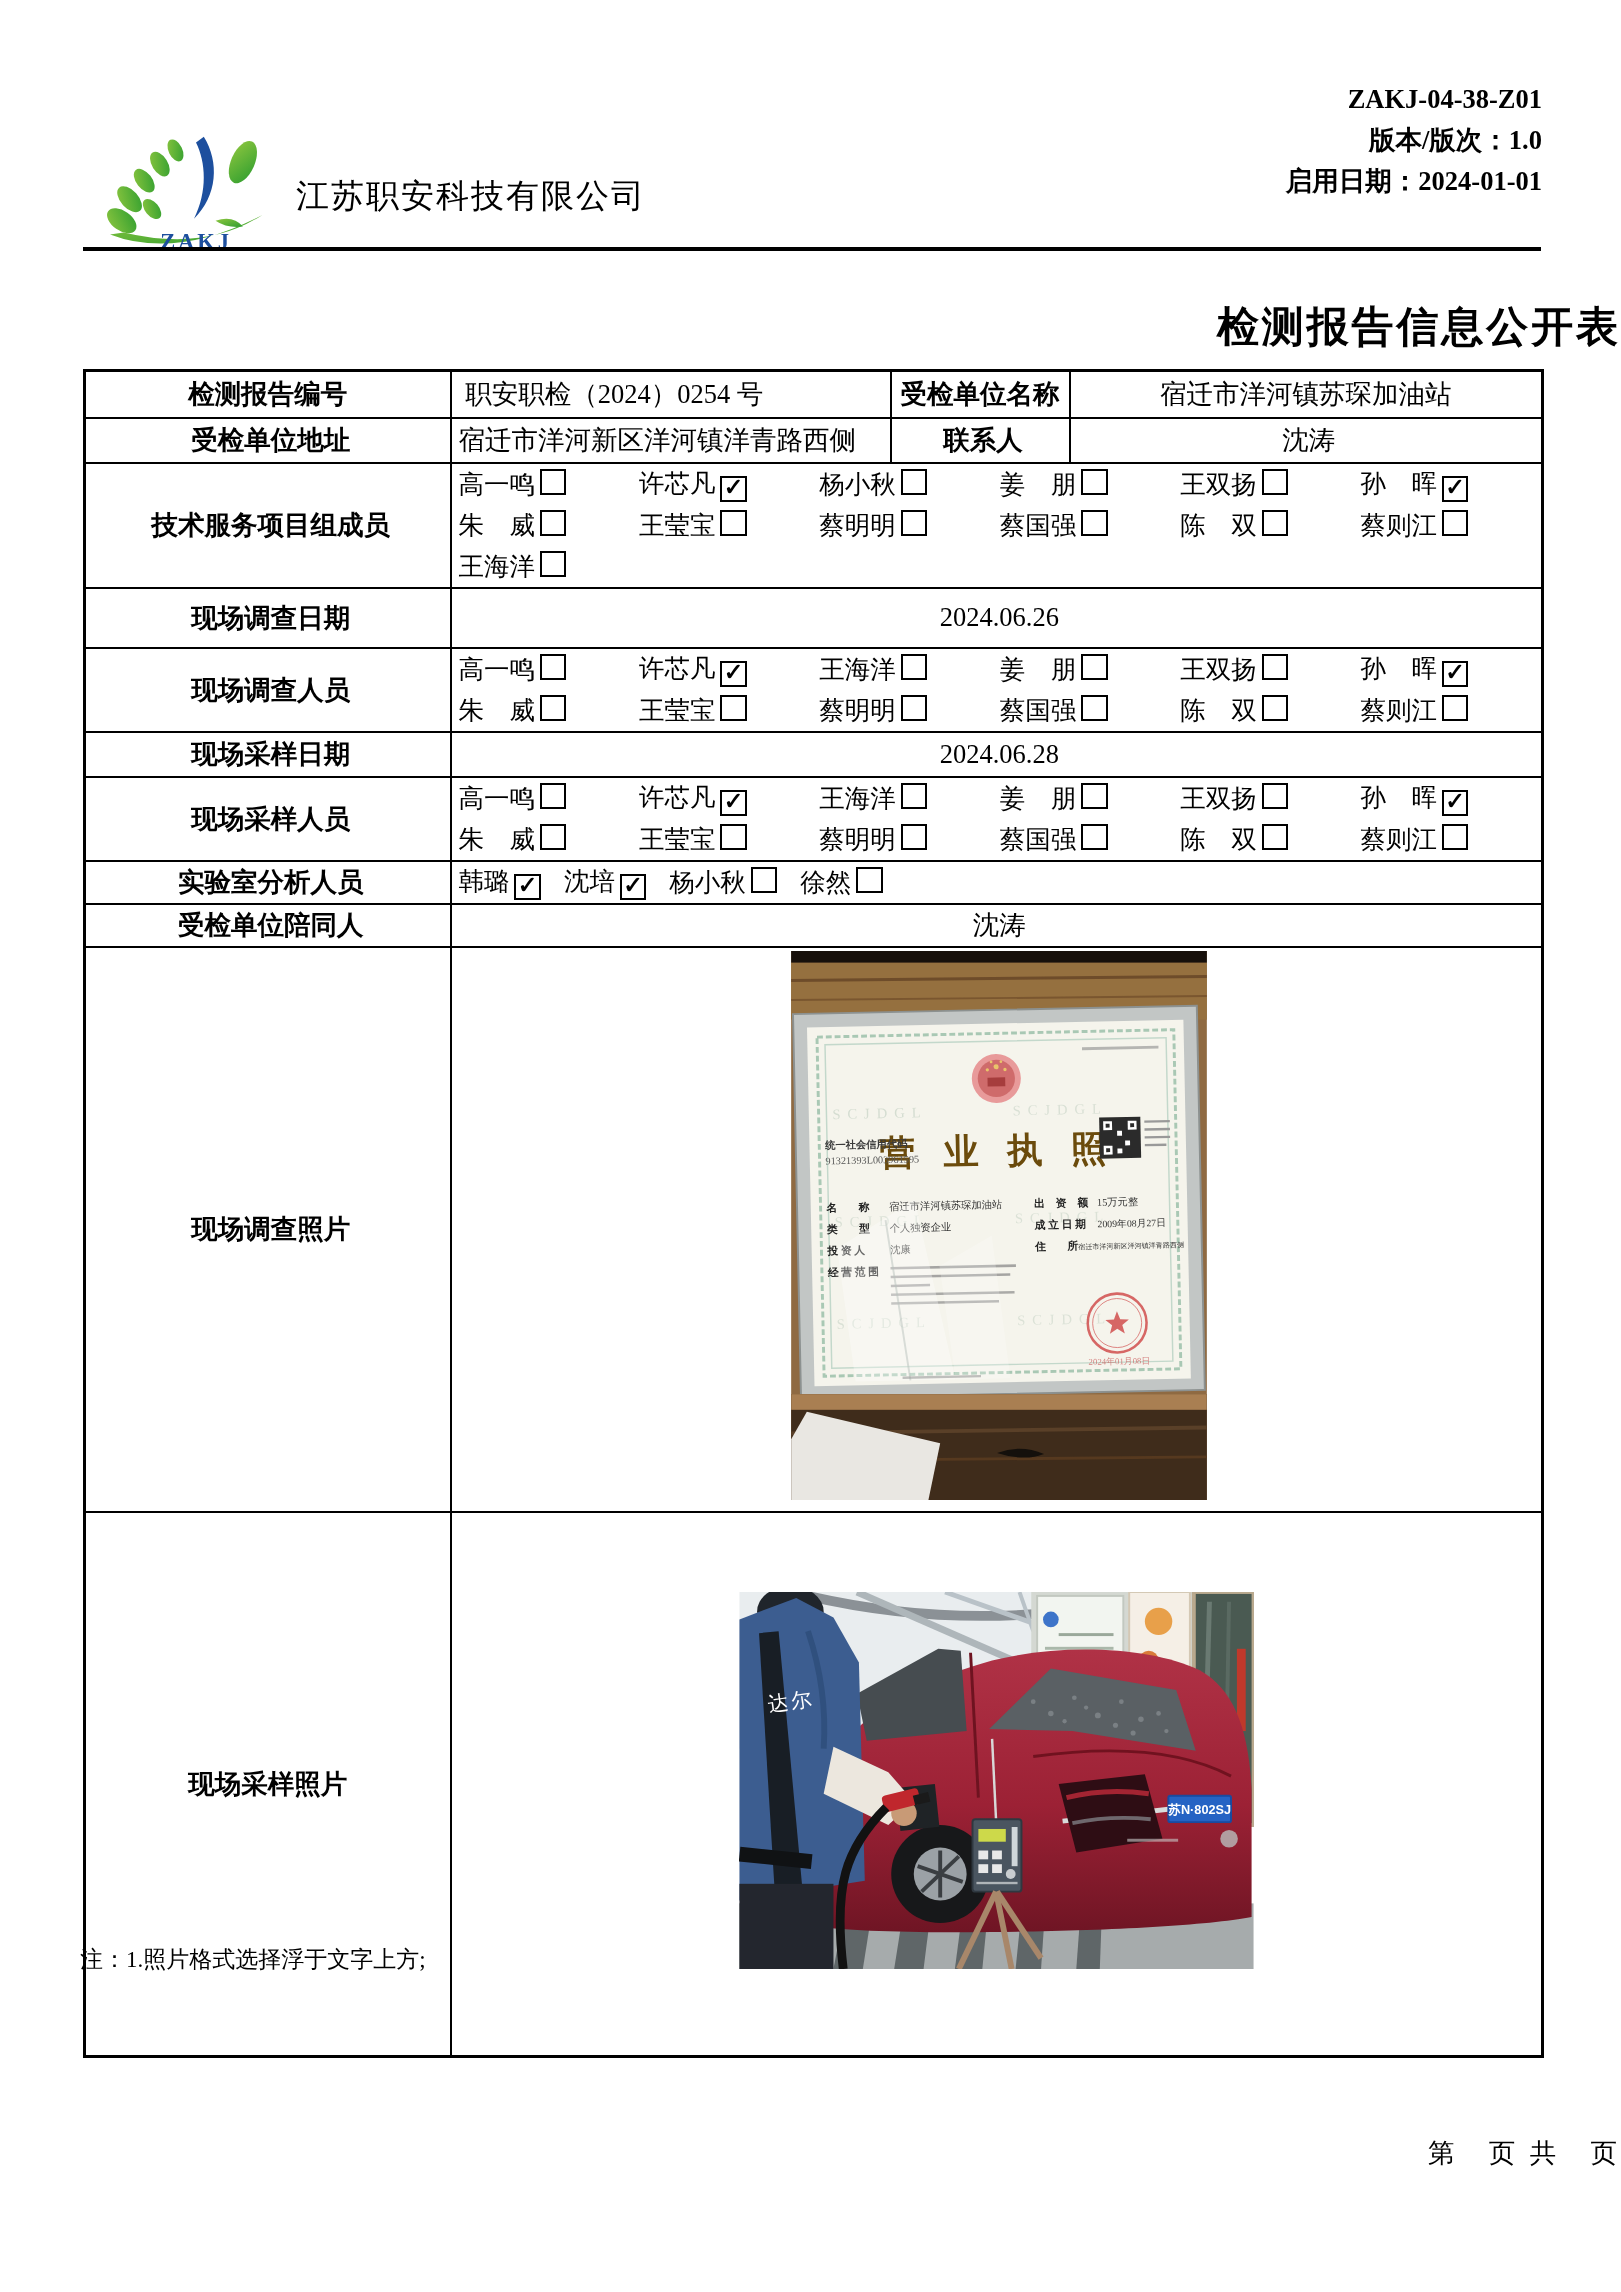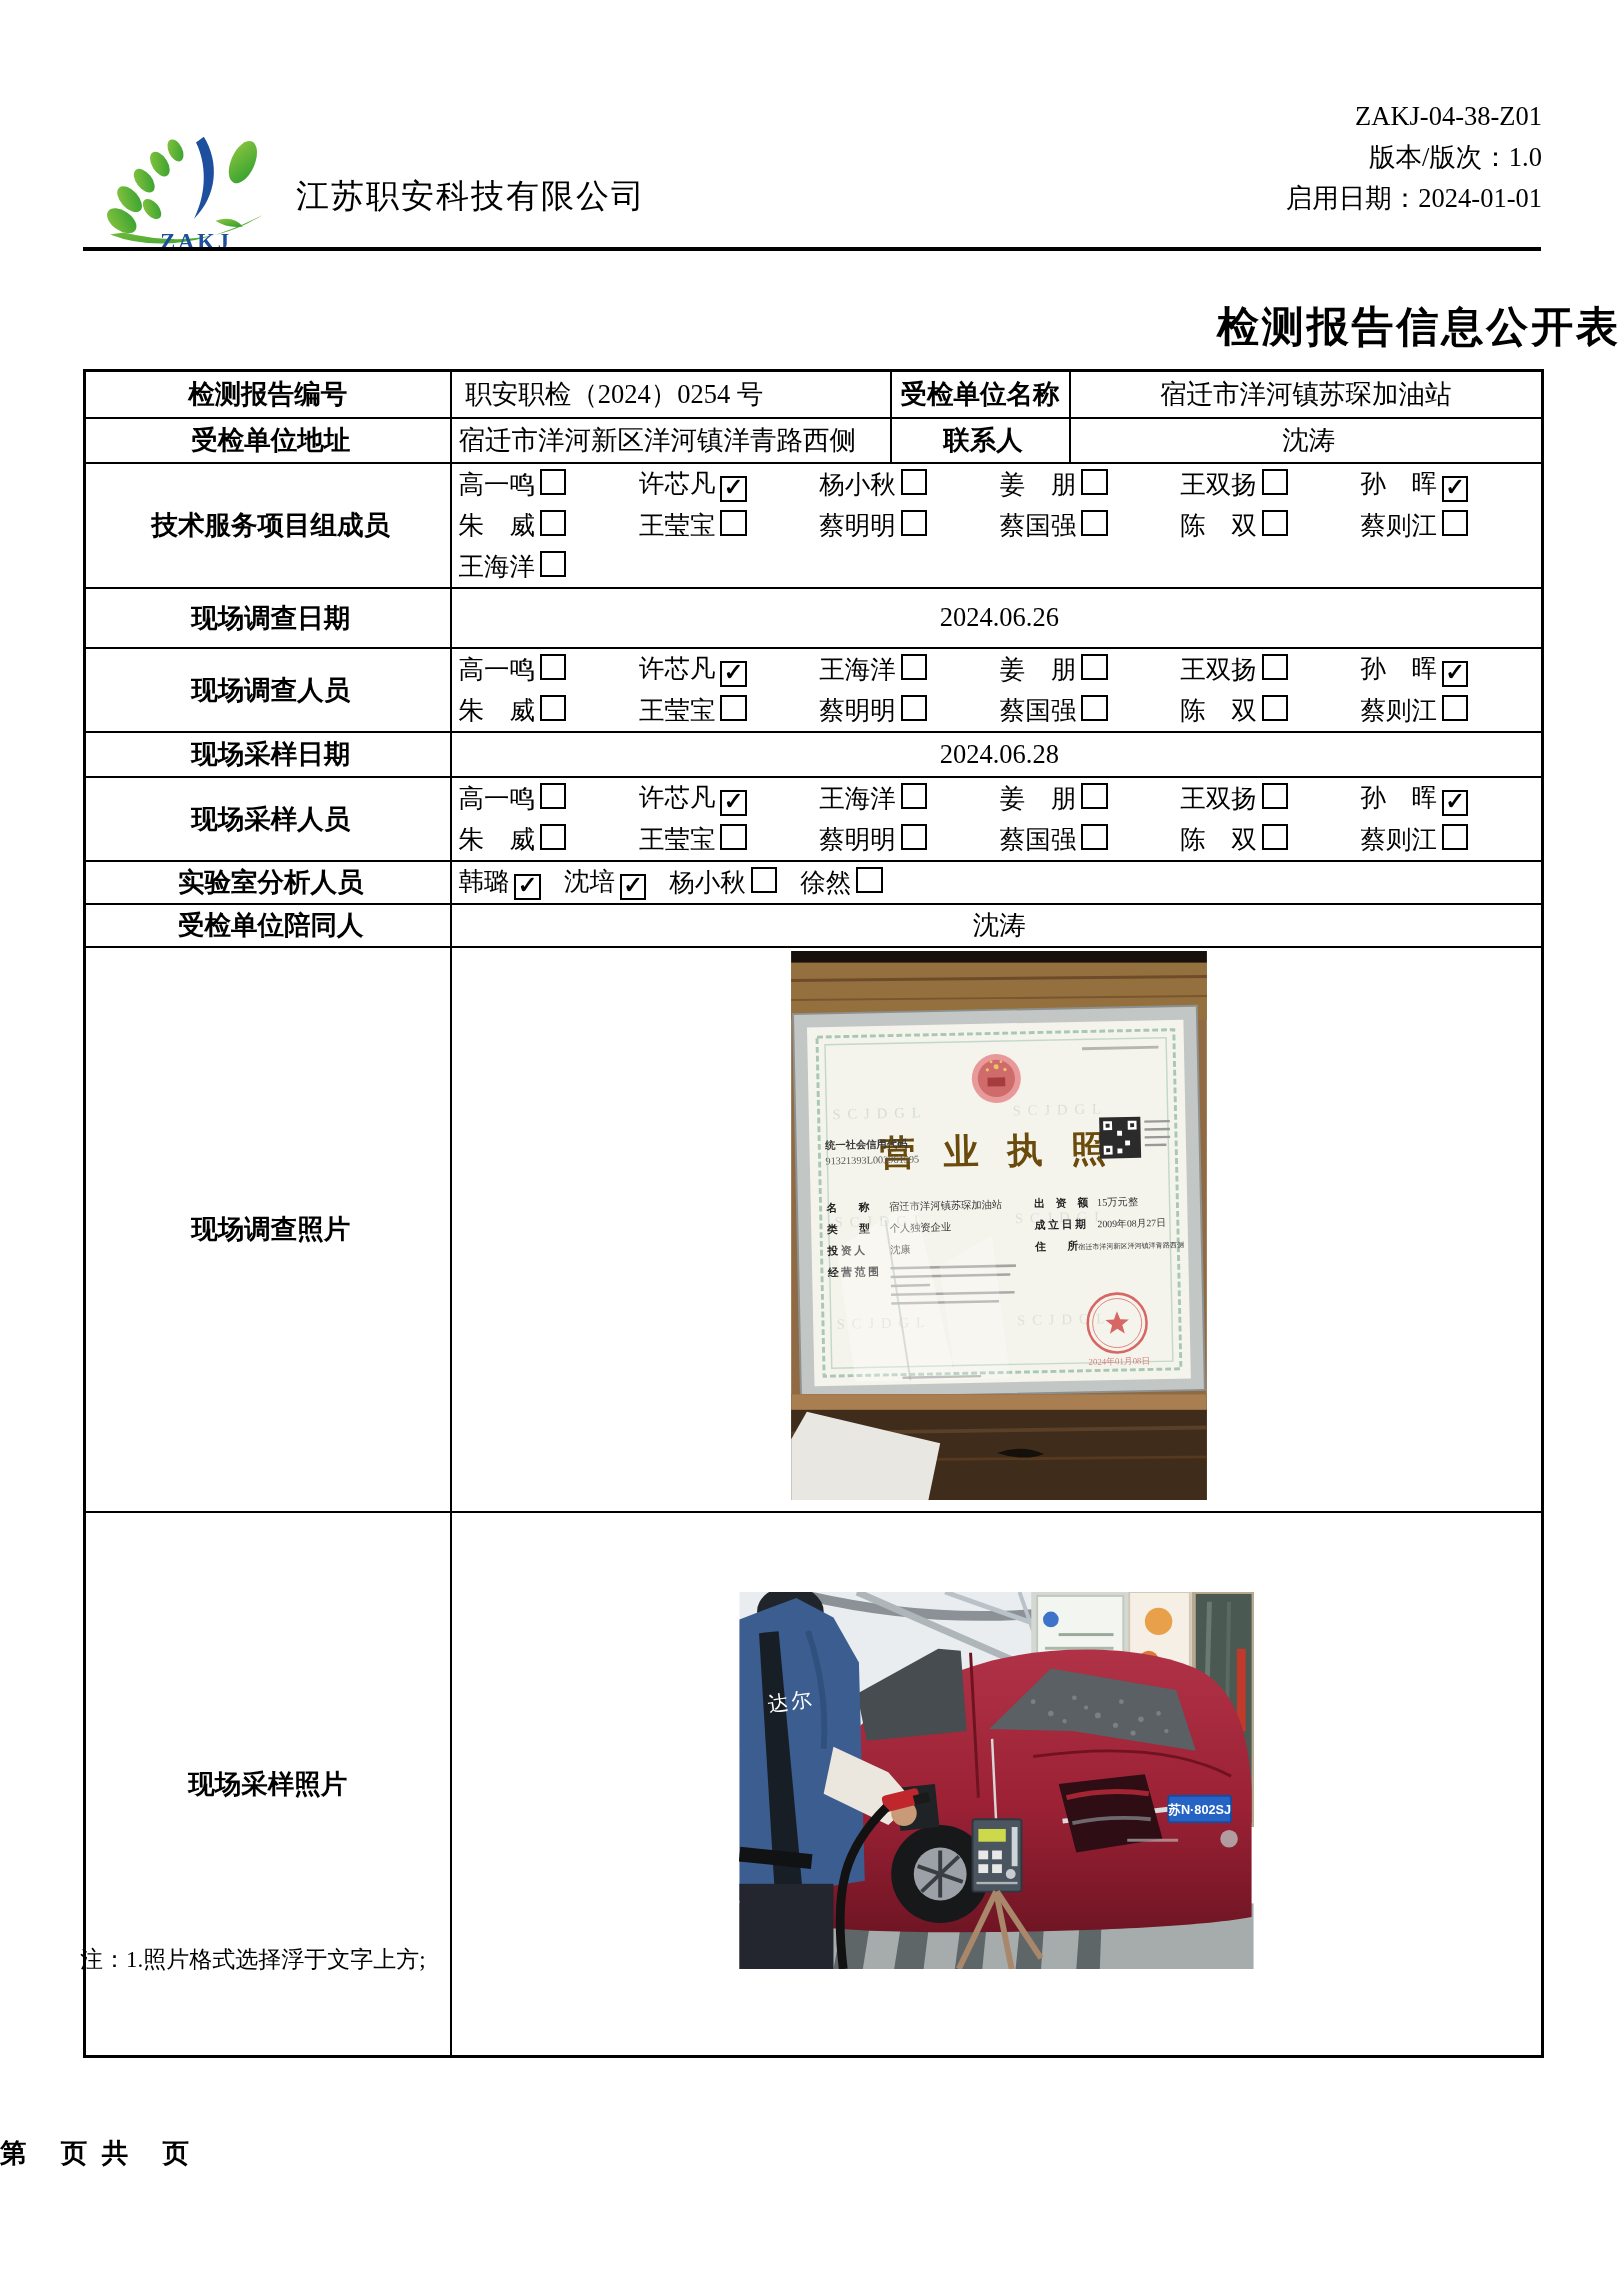--- a/index.html
+++ b/index.html
@@ -2,21 +2,21 @@
 <html><head>
 <meta charset="utf-8">
 <style>
   html,body{margin:0;padding:0;background:#ffffff;}
   body{font-family:"Liberation Serif","DejaVu Serif",serif;color:#000;}
   #page{position:relative;width:1621px;height:2293px;background:#fff;overflow:hidden;}
 
   
   .hdr-logo{position:absolute;left:98px;top:125px;width:196px;height:127px;}
   .hdr-company{position:absolute;left:296px;top:174px;font-size:33px;letter-spacing:2px;}
-  .hdr-info{position:absolute;right:79px;top:96px;text-align:right;font-size:26.5px;line-height:41px;}
+  .hdr-info{position:absolute;right:79px;top:79px;text-align:right;font-size:26.5px;line-height:41px;font-weight:bold;}
   .hdr-rule{position:absolute;left:83px;top:247px;width:1458px;height:3.9px;background:#000;}
 
   
   .doc-title{position:absolute;left:0;top:299px;width:100%;text-align:right;
              font-size:42px;font-weight:bold;letter-spacing:2.9px;}
 
   
   table.form{position:absolute;left:83px;top:369px;width:1458px;table-layout:fixed;
              border-collapse:collapse;border:3.9px solid #000;}
   table.form td{border:2px solid #000;font-size:26.5px;overflow:hidden;}
@@ -30,21 +30,21 @@
 
   
   .cb-grid .cb-line{display:grid;grid-template-columns:repeat(6,1fr);align-items:center;height:41px;}
   .cb-inline .cb-line{display:flex;gap:23px;align-items:center;height:39px;}
   .cb-item{white-space:nowrap;font-size:25.5px;}
   .cb-box{display:inline-block;width:22.5px;height:22.5px;border:2.9px solid #000;margin-left:4.9px;
           vertical-align:-2.9px;text-align:center;line-height:19.6px;font-size:23.5px;font-weight:bold;}
 
   
   .note{position:absolute;left:80px;top:1944px;font-size:23px;text-align:right;}
-  .page-no{position:absolute;left:0;top:2135px;width:100%;text-align:left;font-size:26.5px;letter-spacing:3.9px;font-weight:bold;}
+  .page-no{position:absolute;left:0;top:2135px;width:100%;text-align:right;font-size:26.5px;letter-spacing:3.9px;}
 
   svg text{font-family:"Liberation Serif","DejaVu Serif",serif;}
   .plate-font{font-family:"Liberation Sans","DejaVu Sans",sans-serif;}
 </style>
 </head>
 <body>
 
 <div id="page">
 
   <svg class="hdr-logo" viewBox="0 0 200 130">

